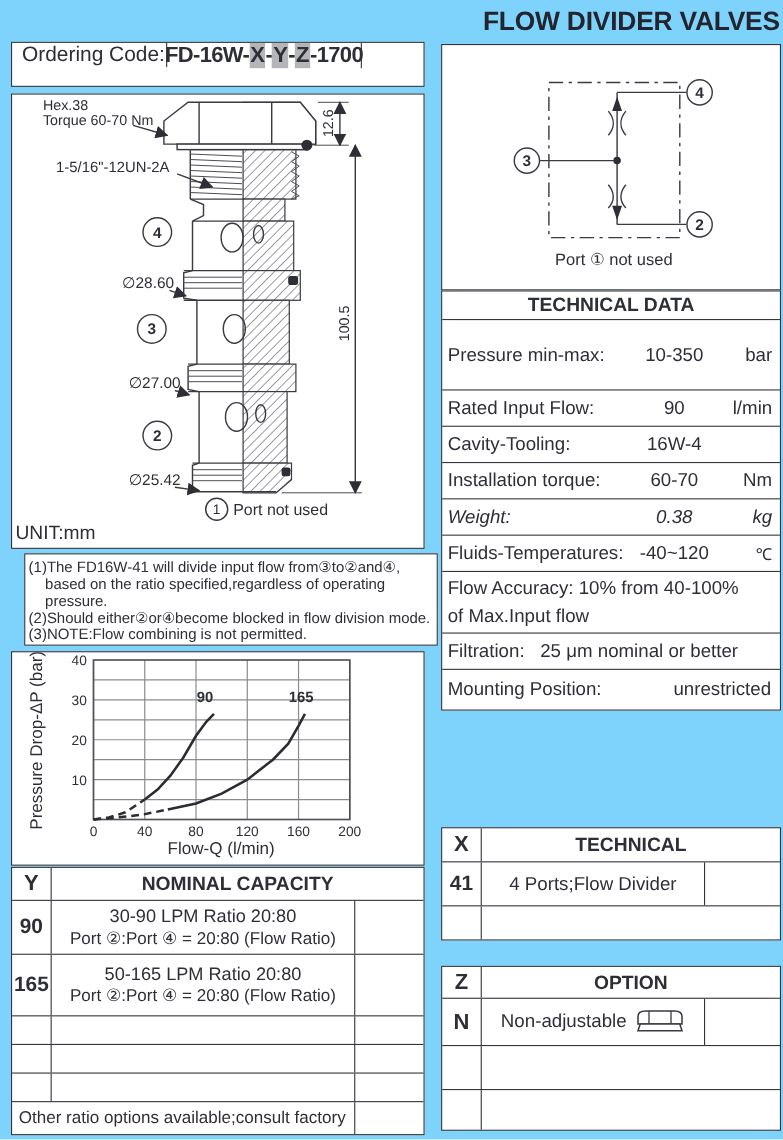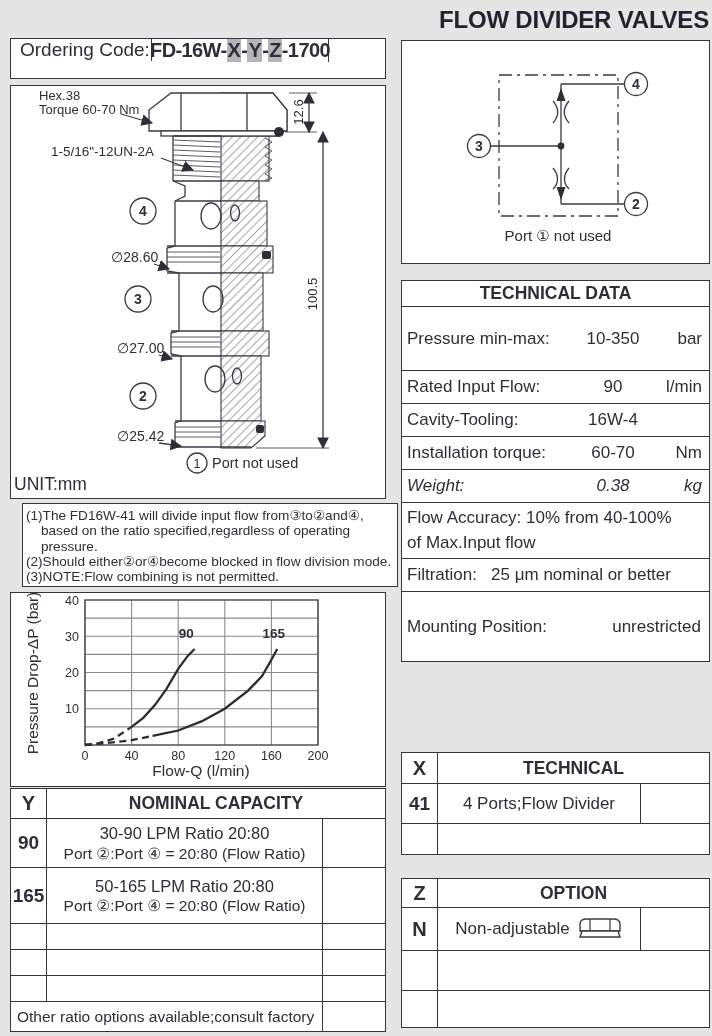--- a/index.html
+++ b/index.html
@@ -1,16 +1,16 @@
 <!DOCTYPE html>
 <html><head>
 <meta charset="utf-8">
 <style>
   html,body{margin:0;padding:0;background:#ffffff;}
-  #page{position:relative;width:712px;height:1036px;background:#e5e5e5;
+  #page{position:relative;width:712px;height:1036px;background:#7dd3fc;
         font-family:"Liberation Sans",sans-serif;color:#2e2f36;overflow:hidden;}
   .box{position:absolute;border:1.7px solid #34353c;box-sizing:border-box;background:#fff;}
   .title{position:absolute;top:6px;right:3px;font-size:24px;font-weight:bold;
          letter-spacing:-0.2px;color:#23242e;}
   
   .ocrow{display:flex;height:100%;align-items:flex-start;}
   .occell{display:flex;align-items:center;box-sizing:border-box;}
   .oclabel{width:141px;padding-left:9px;font-size:19px;border-right:1.7px solid #34353c;}
   .occode{width:177px;justify-content:center;font-weight:bold;font-size:20px;
           letter-spacing:-0.6px;border-right:1.7px solid #34353c;white-space:nowrap;}
@@ -328,21 +328,21 @@
         <text class="ptxt" x="234" y="48" text-anchor="middle">4</text>
         <circle class="ln" cx="77" cy="105" r="11.5"></circle>
         <text class="ptxt" x="77" y="110" text-anchor="middle">3</text>
         <circle class="ln" cx="234" cy="163" r="11.5"></circle>
         <text class="ptxt" x="234" y="168" text-anchor="middle">2</text>
       </g>
       <text x="156" y="200" text-anchor="middle" style="font-size:15px">Port ①  not used</text>
     </svg>
   </div>
 
-  <div class="box tbl" style="left:401px;top:280px;width:309px;height:382px;">
+  <div class="box tbl" style="left:401px;top:264px;width:309px;height:382px;">
     <div class="trow hdr" style="height:26px;justify-content:center;">TECHNICAL DATA</div>
     <div class="trow two-line" style="height:64px;">
       <div class="flexline">
         <div class="tcell td-label">Pressure  min-max:</div>
         <div class="tcell td-val">10-350</div>
         <div class="tcell td-unit">bar</div>
       </div>
     </div>
     <div class="trow" style="height:33px;">
       <div class="tcell td-label">Rated Input Flow:</div>
@@ -356,20 +356,25 @@
     </div>
     <div class="trow" style="height:33px;align-items:center;">
       <div class="tcell td-label">Installation torque:</div>
       <div class="tcell td-val">60-70</div>
       <div class="tcell td-unit">Nm</div>
     </div>
     <div class="trow" style="height:33px;font-style:italic;">
       <div class="tcell td-label">Weight:</div>
       <div class="tcell td-val">0.38</div>
       <div class="tcell td-unit">kg</div>
+    </div>
+    <div class="trow" style="height:33px;">
+      <div class="tcell td-label">Fluids-Temperatures:</div>
+      <div class="tcell td-val">-40~120</div>
+      <div class="tcell td-unit" style="font-size:15px;">℃</div>
     </div>
     <div class="trow two-line" style="height:56px;">
       <div style="padding-left:5px;">Flow Accuracy: 10% from 40-100%</div>
       <div style="padding-left:5px;">of Max.Input flow</div>
     </div>
     <div class="trow" style="height:33px;">
       <div class="tcell" style="padding-left:5px;white-space:pre;">Filtration:   25 μm nominal or better</div>
     </div>
     <div class="trow" style="flex:1;">
       <div class="tcell td-label">Mounting Position:</div>

